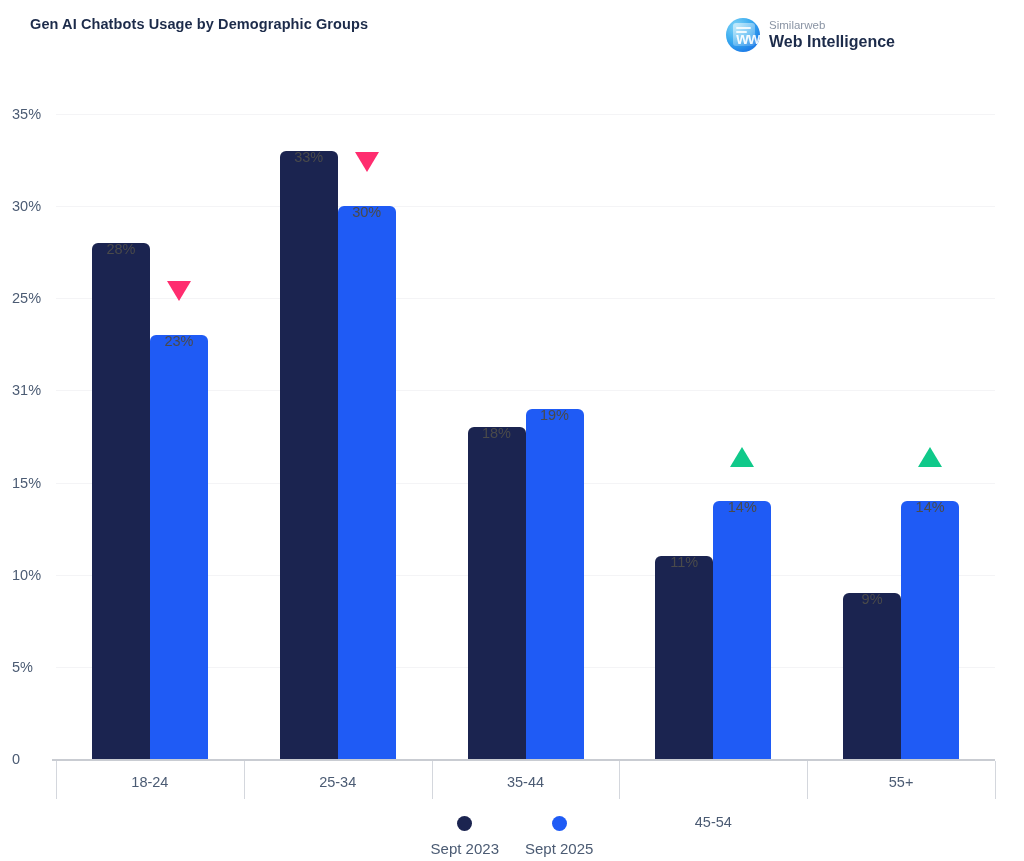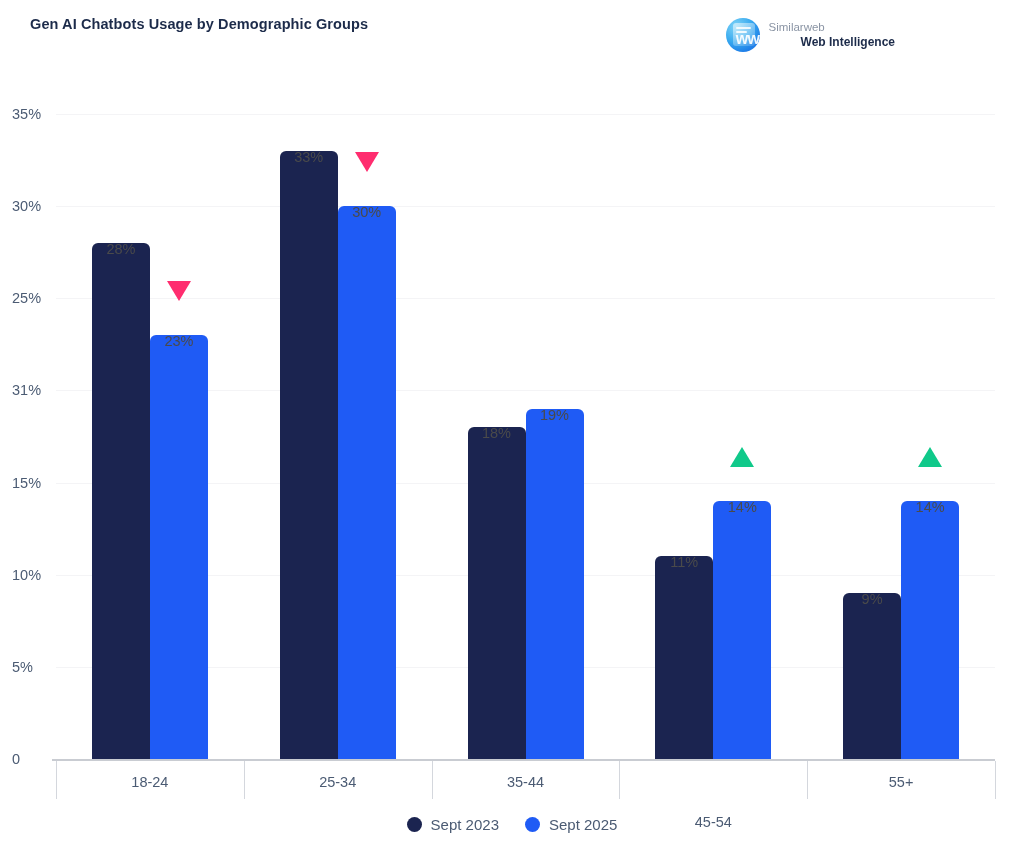--- a/index.html
+++ b/index.html
@@ -81,24 +81,23 @@
     color: rgba(255,255,255,.92);
     letter-spacing: -0.5px;
     line-height: 1;
   }
   .brand-text { line-height: 1.25; }
   .brand-top {
     font-size: 11.5px;
     color: #8a94a4;
   }
   .brand-bottom {
-    font-size: 12px;
+    font-size: 16px;
     font-weight: bold;
     color: #1c2b4a;
-    margin-left: 32px;
   }
 
   
   .plot {
     position: absolute;
     left: 0; top: 0;
     width: 1024px; height: 861px;
   }
   .ytick {
     position: absolute;
@@ -178,20 +177,21 @@
     width: 1024px;
     display: flex;
     justify-content: center;
     align-items: center;
     gap: 26px;
   }
   .legend-item {
     display: flex;
     align-items: center;
     gap: 9px;
+    flex-direction: column;
   }
   .legend-dot {
     width: 15px; height: 15px;
     border-radius: 50%;
     flex: none;
   }
   .legend-label {
     font-size: 15px;
     color: #4b5b73;
     white-space: nowrap;

